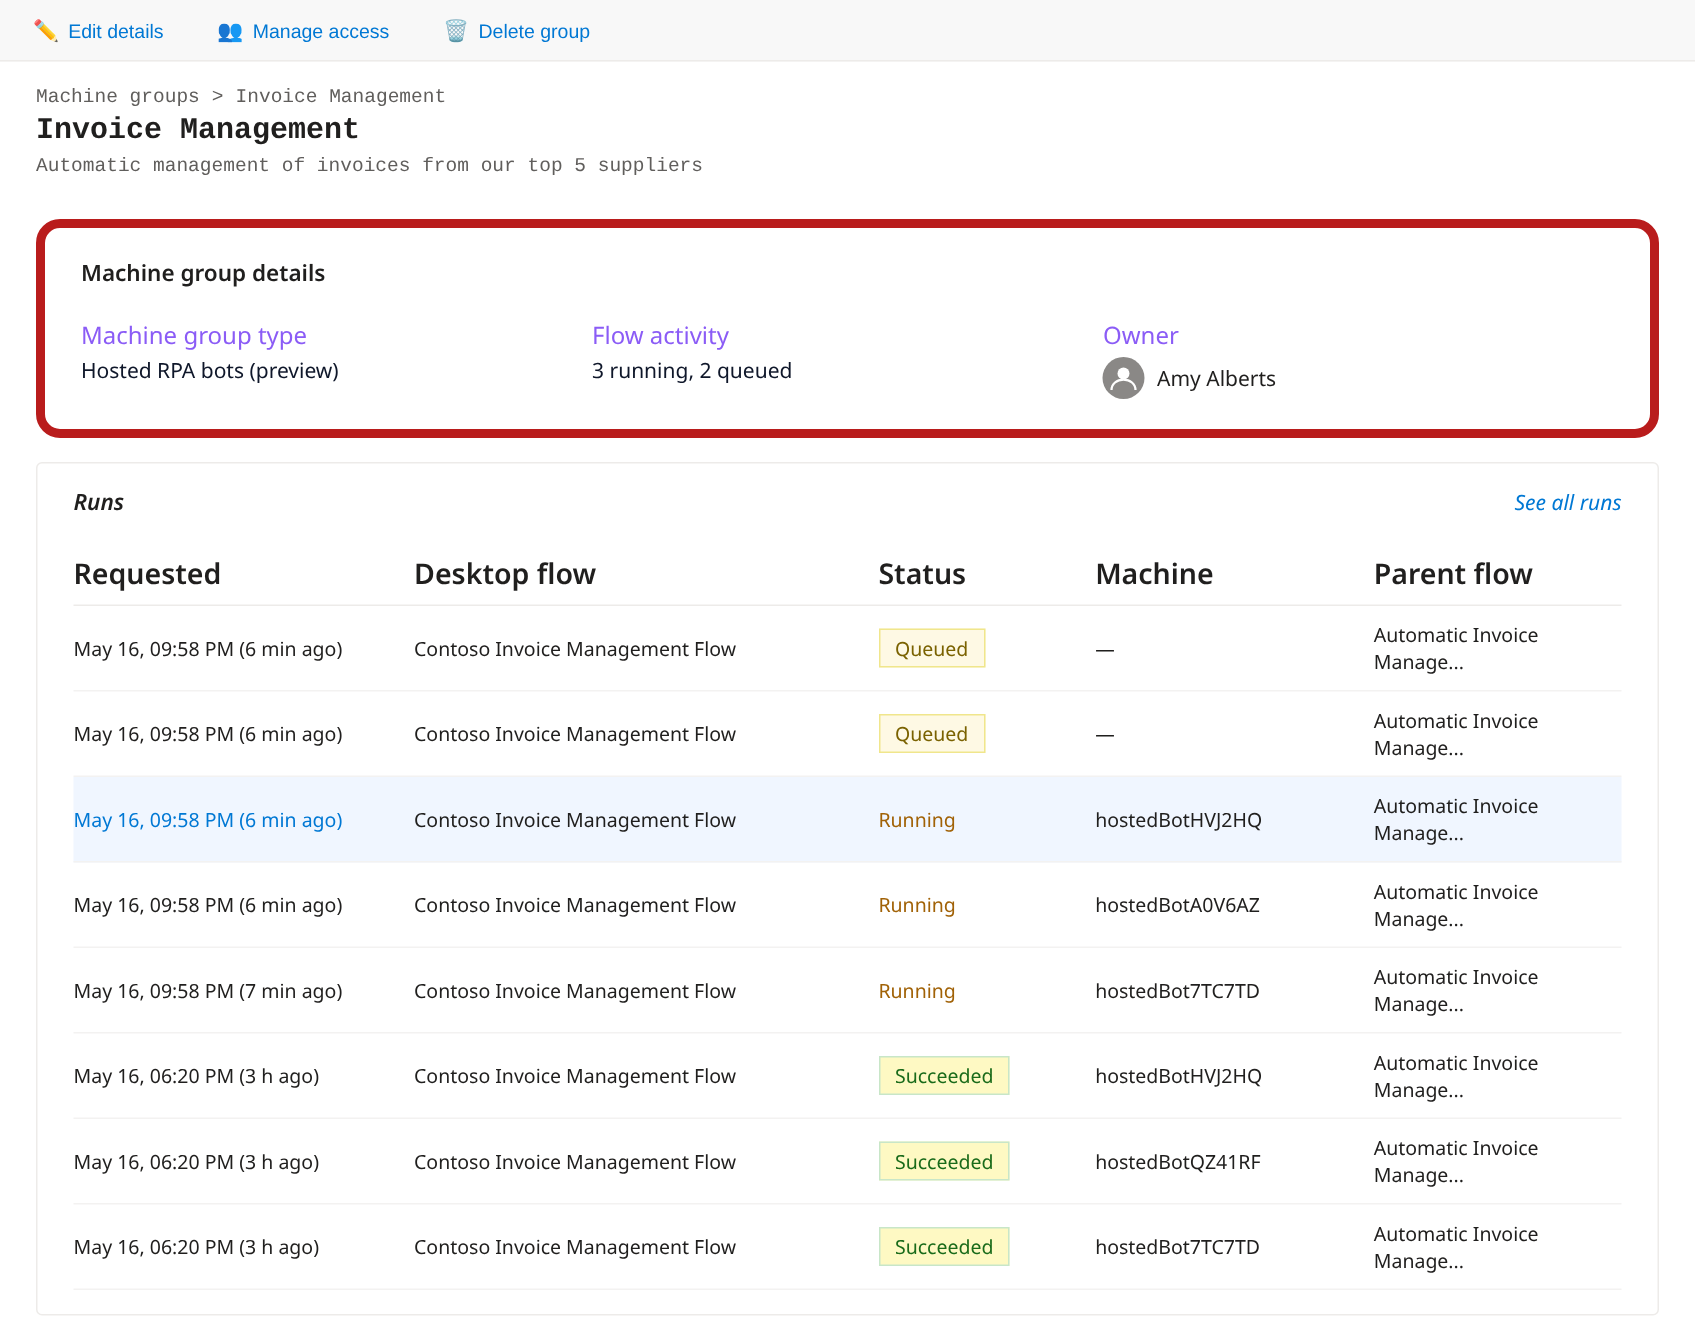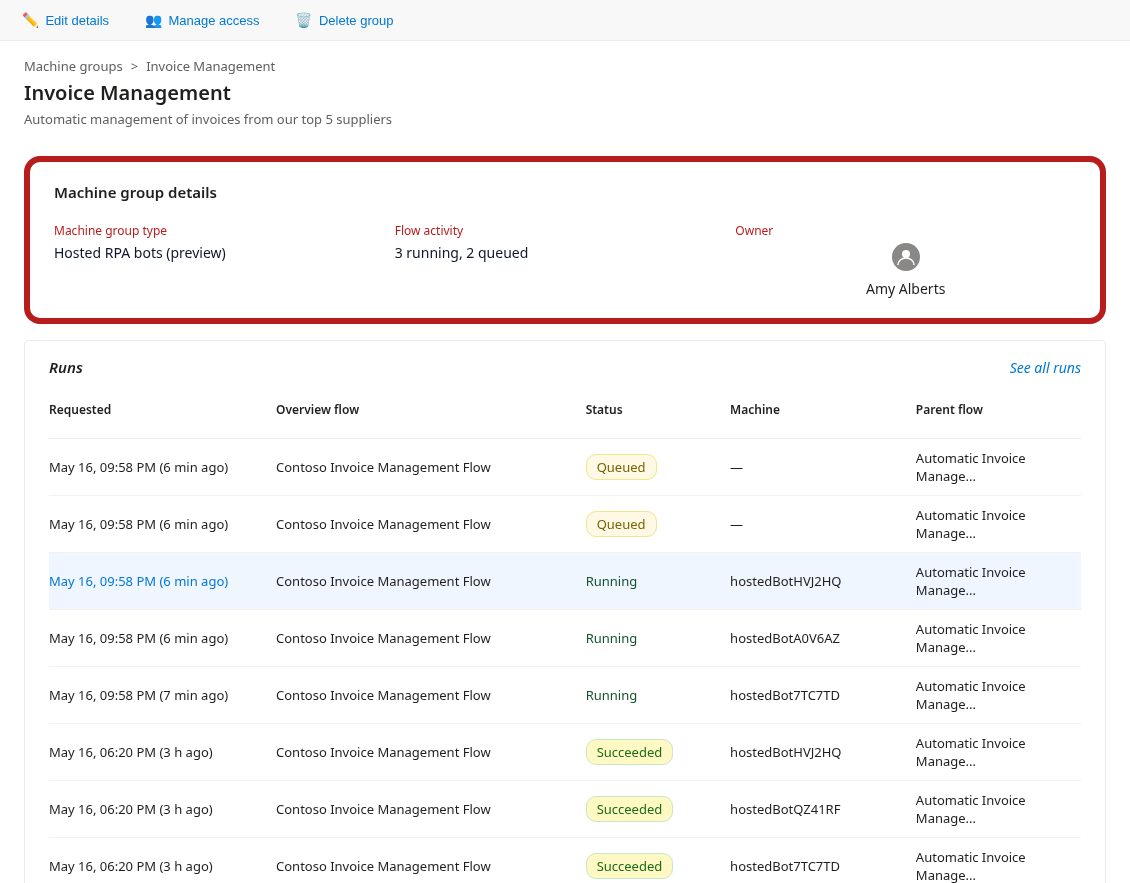--- a/index.html
+++ b/index.html
@@ -30,20 +30,21 @@
       padding: 4px 6px;
     }
     .toolbar-icon {
       font-size: 14px;
       color: #0078d4;
     }
 
     
     .page-header {
       padding: 16px 12px 0 24px;
+      font-family: Liberation Mono, monospace;
     }
     .breadcrumb {
       display: flex;
       align-items: center;
       gap: 8px;
       font-size: 13px;
       color: #605e5c;
       margin-bottom: 4px;
     }
     .breadcrumb-link {
@@ -103,33 +104,32 @@
       margin-bottom: 20px;
     }
     .details-grid {
       display: flex;
       gap: 0;
     }
     .detail-item {
       flex: 1;
     }
     .detail-label {
-      font-size: 12px;
-      color: #b91c1c;
+      font-size: 16px;
+      color: #8b5cf6;
       margin-bottom: 4px;
     }
     .detail-value {
       font-size: 14px;
       color: #0f172a;
     }
     .detail-owner {
       display: flex;
       align-items: center;
       gap: 8px;
-      flex-direction: column;
     }
     .avatar {
       width: 28px;
       height: 28px;
       border-radius: 50%;
       background: #8a8886;
       display: flex;
       align-items: center;
       justify-content: center;
       color: #fff;
@@ -163,50 +163,50 @@
     
     table {
       width: 100%;
       border-collapse: collapse;
     }
     thead tr {
       border-bottom: 1px solid #edebe9;
     }
     th {
       text-align: left;
-      padding: 8px 12px 20px 0;
-      font-weight: 600;
-      font-size: 12px;
+      padding: 8px 12px 8px 0;
+      font-weight: 600;
+      font-size: 19px;
       color: #201f1e;
     }
     td {
       padding: 10px 12px 10px 0;
       font-size: 13px;
       color: #201f1e;
       border-bottom: 1px solid #f3f2f1;
     }
     tr.highlighted td {
       background: #f0f6ff;
     }
     tr.highlighted td:first-child {
       color: #0078d4;
     }
     .status-badge {
       display: inline-block;
       padding: 3px 10px;
-      border-radius: 10px;
+      border-radius: 0;
       font-size: 13px;
     }
     .status-queued {
       background: #fef9e4;
       color: #7a6200;
       border: 1px solid #f0e68c;
     }
     .status-running {
-      color: #14532d;
+      color: #a16207;
     }
     .status-succeeded {
       background: #fef9c3;
       color: #1a6b1a;
       border: 1px solid #c8e6c8;
     }
     .col-requested { width: 22%; }
     .col-desktop { width: 30%; }
     .col-status { width: 14%; }
     .col-machine { width: 18%; }
@@ -277,21 +277,21 @@
   <div class="runs-card">
     <div class="runs-header">
       <div class="runs-title">Runs</div>
       <a class="see-all-link">See all runs</a>
     </div>
 
     <table>
       <thead>
         <tr>
           <th class="col-requested">Requested</th>
-          <th class="col-desktop">Overview flow</th>
+          <th class="col-desktop">Desktop flow</th>
           <th class="col-status">Status</th>
           <th class="col-machine">Machine</th>
           <th class="col-parent">Parent flow</th>
         </tr>
       </thead>
       <tbody id="runs-tbody">
       <tr>
       <td class="col-requested">May 16, 09:58 PM (6 min ago)</td>
       <td class="col-desktop">Contoso Invoice Management Flow</td>
       <td class="col-status"><span class="status-badge status-queued">Queued</span></td>

